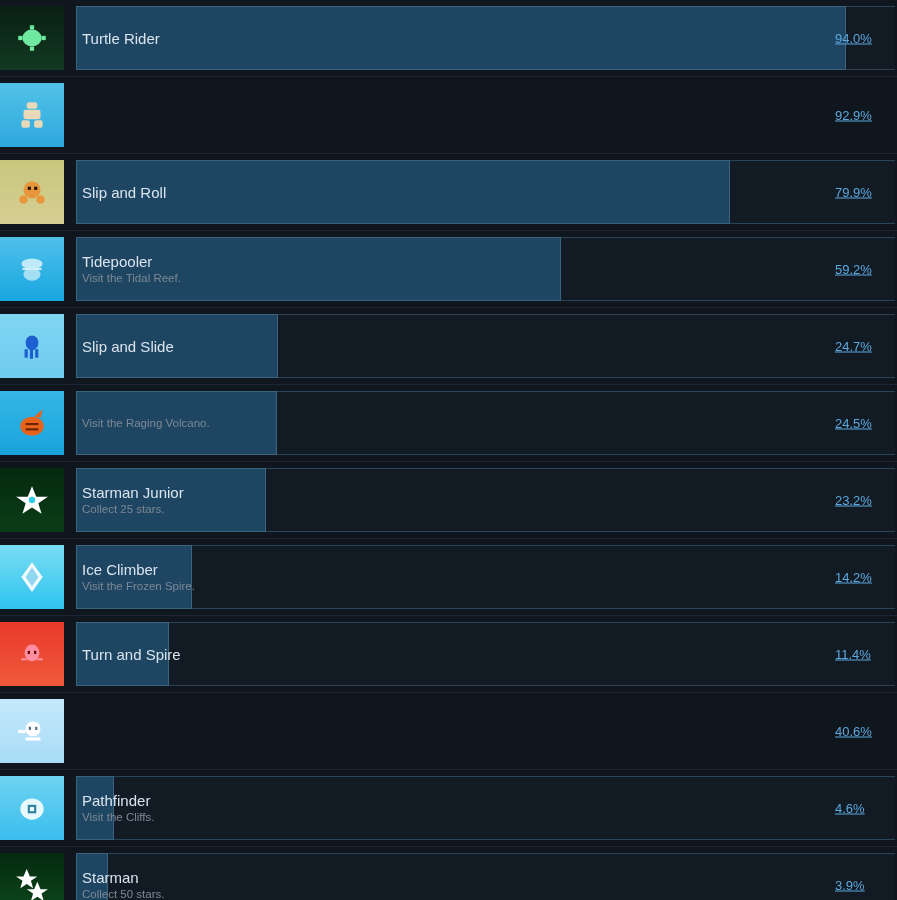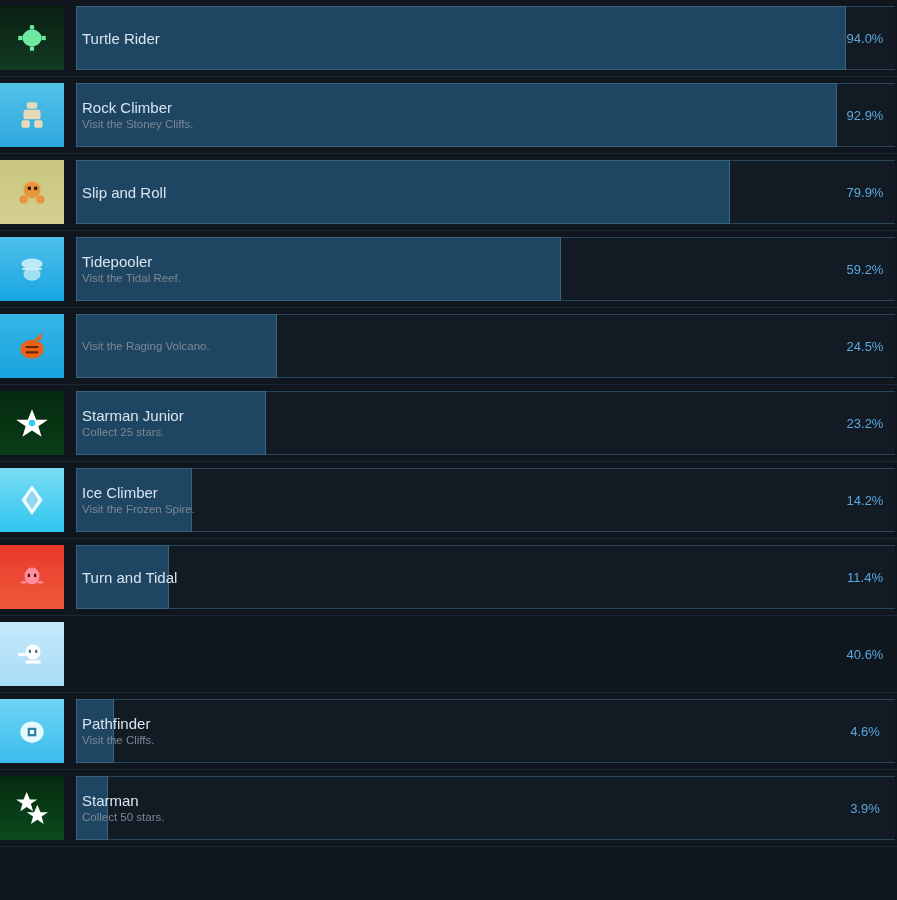--- a/index.html
+++ b/index.html
@@ -92,23 +92,24 @@
     white-space: nowrap;
   }
 
   .ach-pct {
     position: absolute;
     right: 2px;
     top: 50%;
     transform: translateY(-50%);
     font-size: 13px;
     color: #5ba8dd;
-    text-align: center;
+    text-align: left;
     width: 60px;
     z-index: 3;
+    text-decoration: underline;
   }
 
   .sprite {
     position: absolute;
     left: 50%; top: 50%;
     transform: translate(-50%, -50%);
     width: 34px; height: 34px;
   }
   .sprite svg { width: 100%; height: 100%; display:block; }
 </style>
@@ -141,28 +142,20 @@
       <div class="ach-icon" style="background: linear-gradient(rgb(82, 195, 232), rgb(46, 167, 221));">
         <div class="sprite">
           <svg viewBox="0 0 32 32">
             <rect x="11" y="4" width="10" height="6" rx="2" fill="#e8d9b8"></rect>
             <rect x="8" y="11" width="16" height="9" rx="2" fill="#e8d9b8"></rect>
             <rect x="6" y="21" width="8" height="7" rx="2" fill="#e8d9b8"></rect>
             <rect x="18" y="21" width="8" height="7" rx="2" fill="#e8d9b8"></rect>
           </svg>
         </div>
       </div>
-      <div class="ach-bar-area">
-        <div class="ach-track"></div>
-        <div class="ach-fill" style="width: 92.9%;"></div>
-        <div class="ach-text">
-          <div class="ach-name">Rock Climber</div>
-          <div class="ach-desc">Visit the Stoney Cliffs.</div>
-        </div>
-      </div>
       <div class="ach-pct">92.9%</div>
     </div>
     <div class="ach-row">
       <div class="ach-icon" style="background: linear-gradient(rgb(200, 198, 126), rgb(214, 207, 146));">
         <div class="sprite">
           <svg viewBox="0 0 32 32">
             <circle cx="16" cy="14" r="8" fill="#e8963c"></circle>
             <rect x="12" y="11" width="3" height="3" fill="#2a1405"></rect>
             <rect x="18" y="11" width="3" height="3" fill="#2a1405"></rect>
             <circle cx="8" cy="23" r="4" fill="#e8963c"></circle>
@@ -193,20 +186,40 @@
         <div class="ach-track"></div>
         <div class="ach-fill" style="width: 59.2%;"></div>
         <div class="ach-text">
           <div class="ach-name">Tidepooler</div>
           <div class="ach-desc">Visit the Tidal Reef.</div>
         </div>
       </div>
       <div class="ach-pct">59.2%</div>
     </div>
     <div class="ach-row">
+      <div class="ach-icon" style="background: linear-gradient(rgb(127, 214, 242), rgb(111, 203, 238));">
+        <div class="sprite">
+          <svg viewBox="0 0 32 32">
+            <ellipse cx="16" cy="13" rx="6" ry="7" fill="#1b5fd0"></ellipse>
+            <rect x="9" y="19" width="3" height="8" fill="#1b5fd0"></rect>
+            <rect x="14" y="19" width="3" height="9" fill="#1b5fd0"></rect>
+            <rect x="19" y="19" width="3" height="8" fill="#1b5fd0"></rect>
+          </svg>
+        </div>
+      </div>
+      <div class="ach-bar-area">
+        <div class="ach-track"></div>
+        <div class="ach-fill" style="width: 24.7%;"></div>
+        <div class="ach-text">
+          <div class="ach-name">Slip and Slide</div>
+        </div>
+      </div>
+      <div class="ach-pct">24.7%</div>
+    </div>
+    <div class="ach-row">
       <div class="ach-icon" style="background: linear-gradient(rgb(53, 182, 230), rgb(24, 163, 220));">
         <div class="sprite">
           <svg viewBox="0 0 32 32">
             <ellipse cx="16" cy="19" rx="11" ry="9" fill="#e8631a"></ellipse>
             <path d="M18 10 L26 3 L24 11 Z" fill="#e8631a"></path>
             <rect x="10" y="16" width="12" height="2" fill="#6b2200"></rect>
             <rect x="10" y="21" width="12" height="2" fill="#6b2200"></rect>
           </svg>
         </div>
       </div>
@@ -266,21 +279,21 @@
             <rect x="18" y="13" width="2" height="3" fill="#5a0000"></rect>
             <rect x="6" y="20" width="5" height="2" fill="#ff8fa0"></rect>
             <rect x="21" y="20" width="5" height="2" fill="#ff8fa0"></rect>
           </svg>
         </div>
       </div>
       <div class="ach-bar-area">
         <div class="ach-track"></div>
         <div class="ach-fill" style="width: 11.4%;"></div>
         <div class="ach-text">
-          <div class="ach-name">Turn and Tidal</div>
+          <div class="ach-name">Turn and Spire</div>
         </div>
       </div>
       <div class="ach-pct">11.4%</div>
     </div>
     <div class="ach-row">
       <div class="ach-icon" style="background: linear-gradient(rgb(197, 233, 251), rgb(168, 220, 247));">
         <div class="sprite">
           <svg viewBox="0 0 32 32">
             <ellipse cx="17" cy="14" rx="7" ry="7" fill="#ffffff"></ellipse>
             <rect x="13" y="12" width="2" height="3" fill="#4a6c80"></rect>

